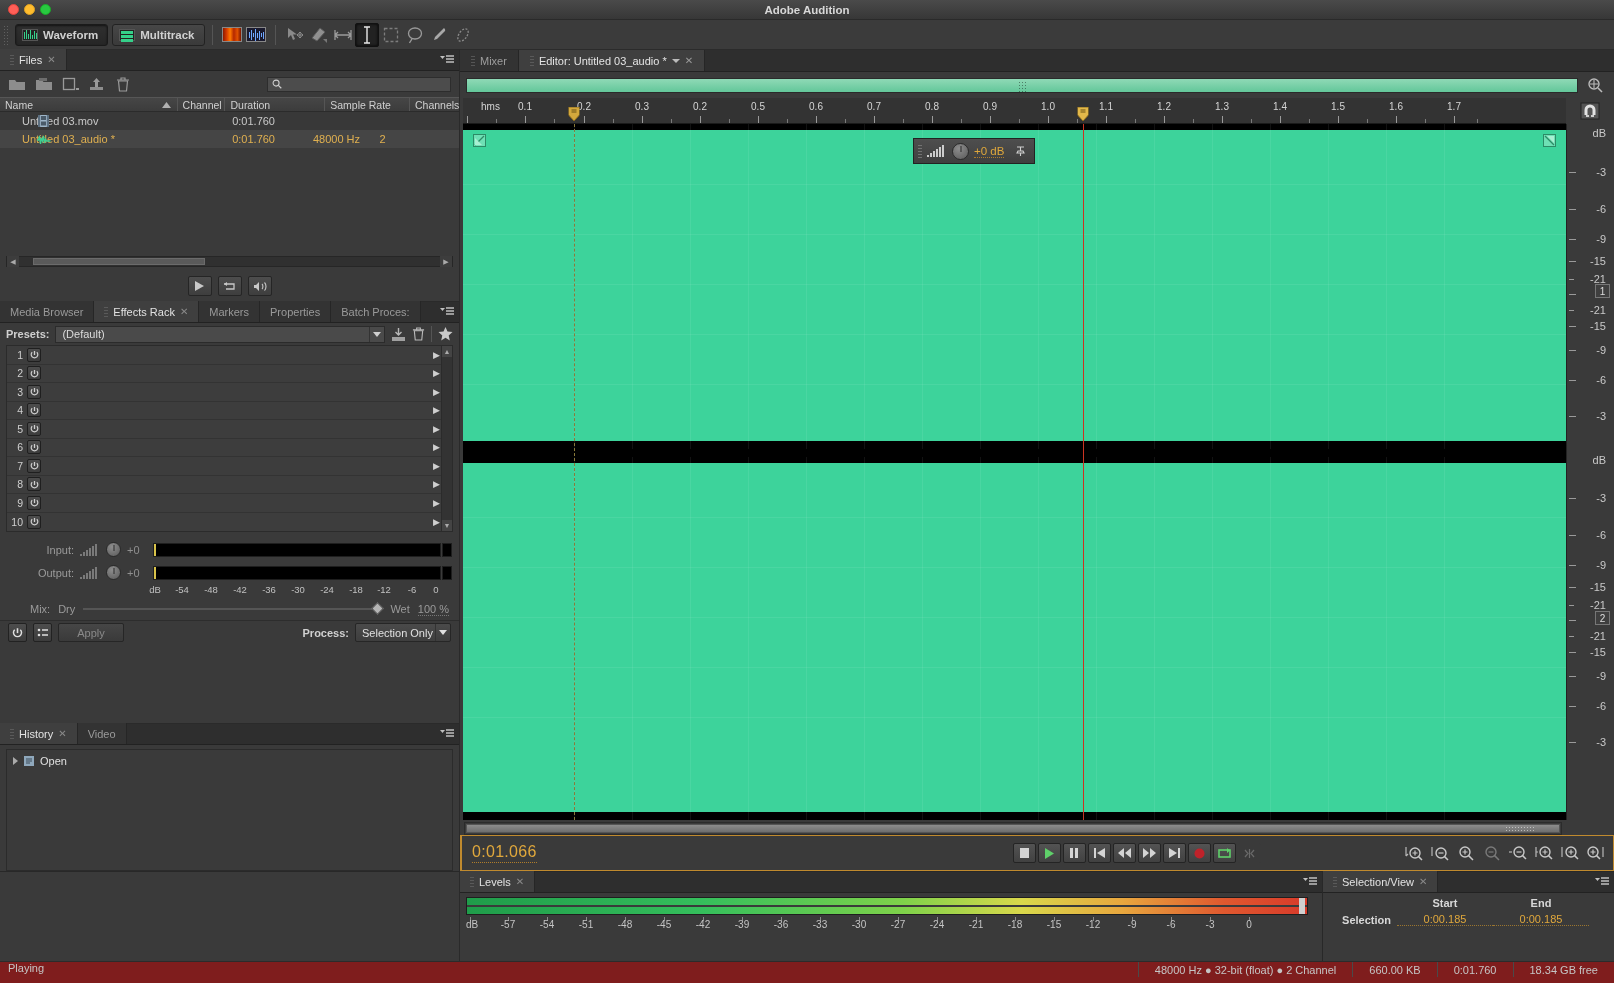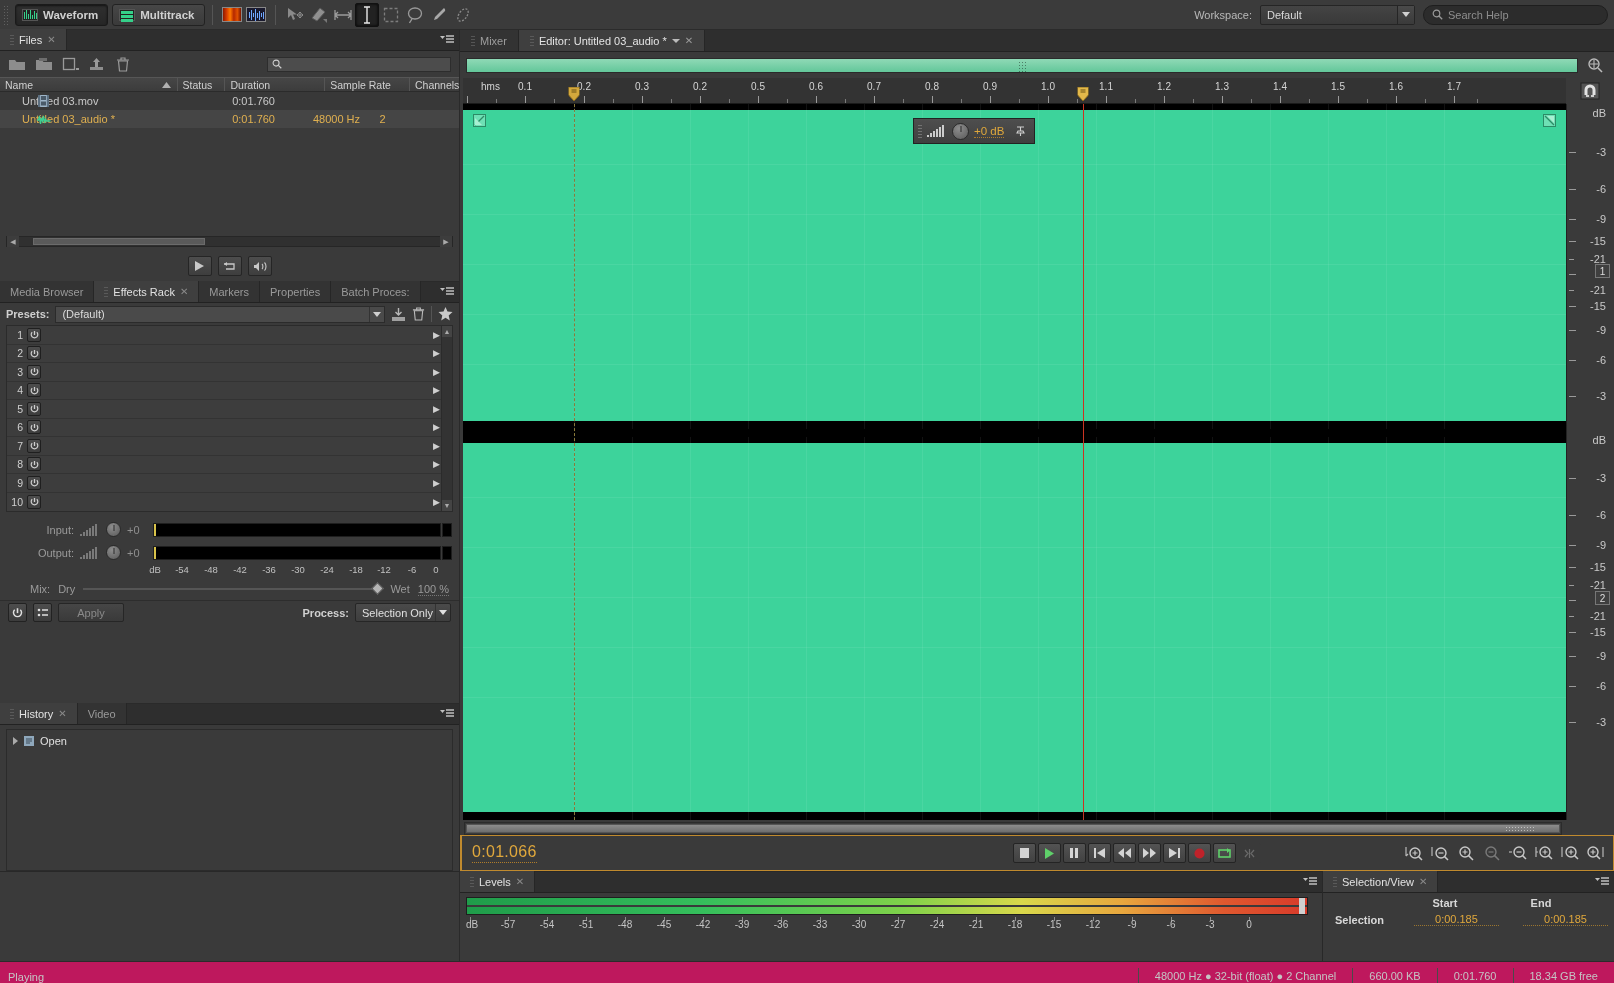--- a/index.html
+++ b/index.html
@@ -260,37 +260,45 @@
   .lmeter .gap{ position:absolute; top:50%; left:0; right:0; height:2px; background:#3a3a3a; transform:translateY(-50%);}
   .lmeter .peak{ position:absolute; right:2px; top:0; bottom:0; width:6px; background:#d0d0d0;}
   .lscale{ height:16px; position:relative; margin-top:2px;}
   .lscale span{ position:absolute; font-size:10px; color:#c4c4c4; transform:translateX(-50%); top:2px;}
   .lscale i{ position:absolute; top:0; width:1px; height:4px; background:#8a8a8a;}
 
   .selview{ width:292px; flex:0 0 292px; border-left:1px solid #282828; display:flex; flex-direction:column;}
   .sv-grid{ padding:4px 6px; font-size:11px;}
   .sv-head{ display:flex; }
   .sv-head span{ color:#d8d8d8; font-weight:bold;}
-  .sv-row{ display:flex; align-items:flex-end; margin-top:4px;gap:24px;}
+  .sv-row{ display:flex; align-items:flex-end; margin-top:4px;}
   .sv-lbl{ width:68px; text-align:right; padding-right:6px; color:#d8d8d8; font-weight:bold;}
   .sv-val{ width:96px; text-align:center; color:#e0a83c; border-bottom:1px dotted #9a7530;}
 
   
-  .statusbar{ height:22px; flex:0 0 22px; background:#be185d; border-top:1px solid #2b2b2b;
-     display:flex; align-items:flex-end; font-size:11px; color:#c5c5c5;}
+  .statusbar{ height:22px; flex:0 0 22px; background:#7f1d1d; border-top:1px solid #2b2b2b;
+     display:flex; align-items:flex-start; font-size:11px; color:#c5c5c5;}
   .st-left{ padding-left:8px; }
   .st-right{ margin-left:auto; display:flex; }
   .st-cell{ padding:0 16px; border-left:1px solid #4a4a4a; height:15px; display:flex; align-items:center;}
   svg{ display:block; }
 </style>
 </head>
 <body>
 
 <div class="app">
 
+  <div class="titlebar">
+    <div class="traffic">
+      <div class="tl r"></div>
+      <div class="tl y"></div>
+      <div class="tl g"></div>
+    </div>
+    <div class="title-text">Adobe Audition</div>
+  </div>
 
   <div class="toolbar">
     <div class="grip"></div>
     <div class="modebtns">
       <div class="modebtn active">
         <span class="mini-wf">
           <i style="left:1px;height:7px"></i>
             <i style="left:3px;height:10px"></i>
             <i style="left:5px;height:5px"></i>
           <i style="left:7px;height:9px"></i>
@@ -365,40 +373,20 @@
       <svg width="18" height="18" viewBox="0 0 18 18">
           <path d="M14 2 C15 3 15.5 4 15 5 L7 13 L4 14 L5 11 Z" fill="#a8a8a8"></path>
         </svg>
     </div>
     <div class="tool-ico">
       <svg width="18" height="18" viewBox="0 0 18 18">
           <ellipse cx="9" cy="9" rx="4" ry="7" fill="none" stroke="#8a8a8a" stroke-width="1.3" stroke-dasharray="2 1.5" transform="rotate(35 9 9)"></ellipse>
         </svg>
     </div>
 
-    <div class="ws-area">
-      <span class="ws-label">Workspace:</span>
-      <div class="ws-select">
-        <span>Default</span>
-        <span class="arr">
-          <svg width="8" height="5" viewBox="0 0 8 5">
-              <path d="M0 0h8L4 5z" fill="#d0d0d0"></path>
-            </svg>
-        </span>
-      </div>
-      <div class="search-help">
-        <span>
-          <svg width="11" height="11" viewBox="0 0 11 11">
-              <circle cx="4.5" cy="4.5" r="3.3" fill="none" stroke="#9a9a9a" stroke-width="1.2"></circle>
-              <path d="M7 7l3.2 3.2" stroke="#9a9a9a" stroke-width="1.3"></path>
-            </svg>
-        </span>
-        <span>Search Help</span>
-      </div>
-    </div>
   </div>
 
   <div class="body">
 
     <div class="leftcol">
 
       <div class="panel" style="height:252px;flex:0 0 252px;border-bottom:1px solid #2a2a2a">
         <div class="tabstrip">
           <div class="tab active">
             <span class="dots"></span>
@@ -456,21 +444,21 @@
           <div class="files-head">
             <div class="fh" style="width:178px">
               <span>Name</span>
               <span style="position:absolute;right:6px">
                 <svg width="9" height="6" viewBox="0 0 9 6">
                     <path d="M4.5 0L9 6H0z" fill="#b0b0b0"></path>
                   </svg>
               </span>
             </div>
             <div class="fh" style="width:48px">
-              <span>Status</span>
+              <span>Channel</span>
             </div>
             <div class="fh" style="width:100px">
               <span>Duration</span>
             </div>
             <div class="fh" style="width:85px">
               <span>Sample Rate</span>
             </div>
             <div class="fh" style="width:49px;border-right:none">
               <span>Channels</span>
             </div>

